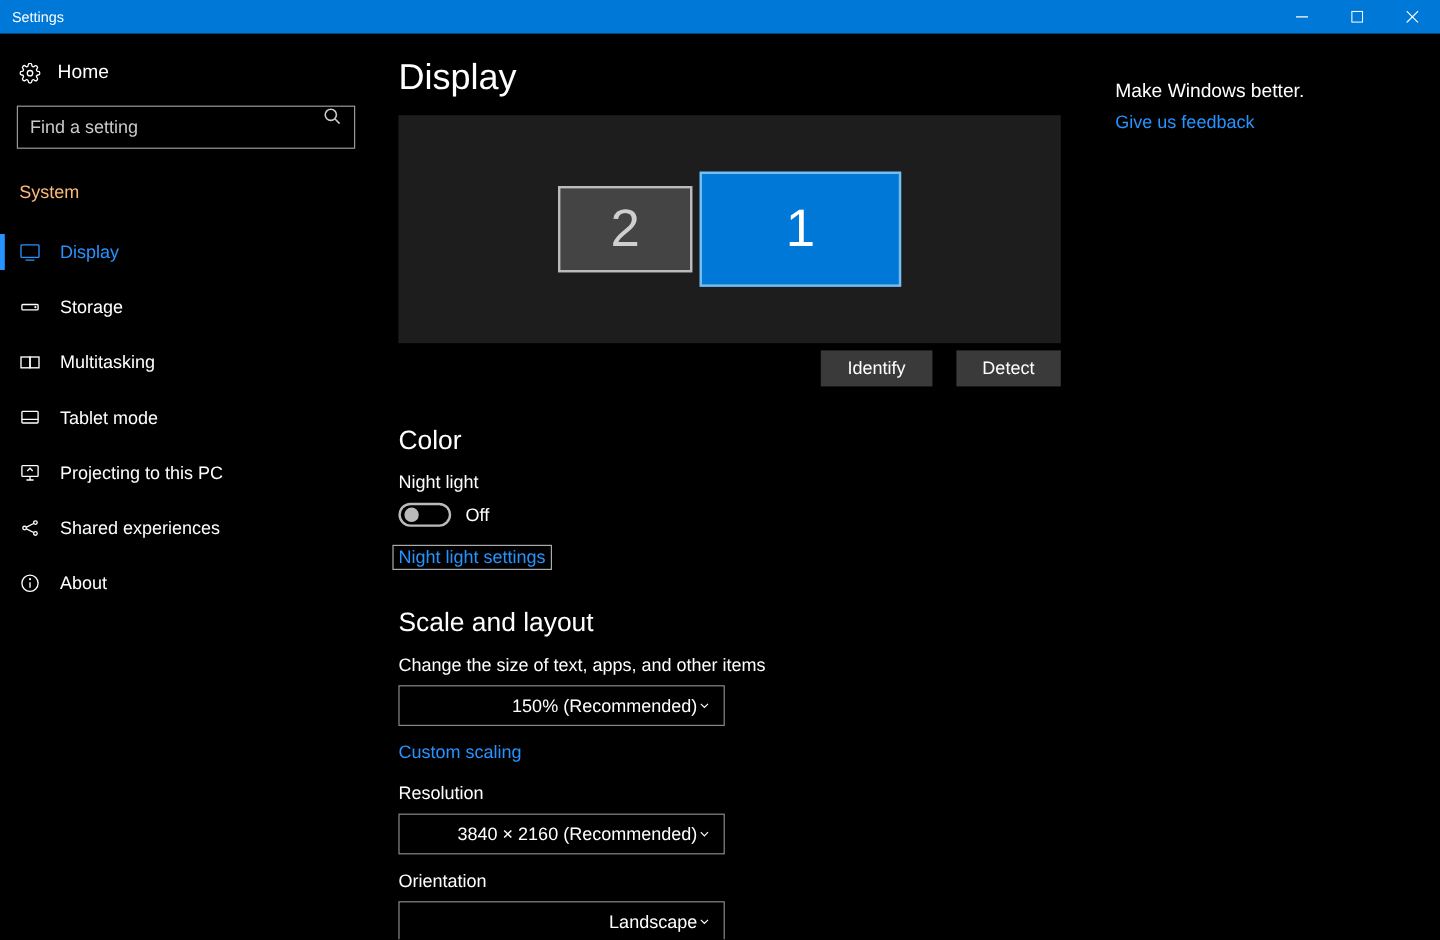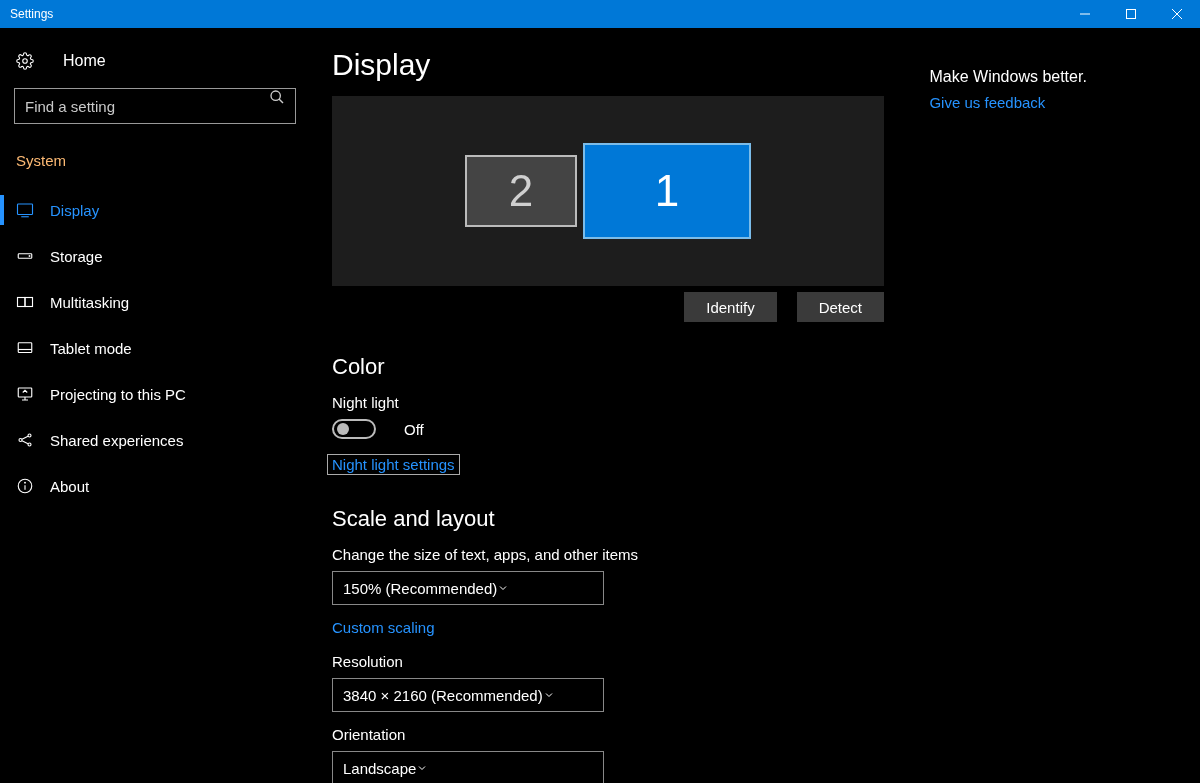--- a/index.html
+++ b/index.html
@@ -6,21 +6,21 @@
 html, body { width: 1200px; height: 783px; background: #000; color: #fff; overflow: hidden; }
 
 .titlebar { height: 28px; background: #0078d7; display: flex; align-items: center; padding-left: 10px; font-size: 12px; color: #fff; }
 .titlebar .spacer { flex: 1; }
 .titlebar .tbtn { width: 46px; height: 28px; display: flex; align-items: center; justify-content: center; cursor: default; }
 .titlebar .tbtn svg { stroke: #fff; }
 
 .body { display: flex; height: calc(783px - 28px); }
 
 .sidebar { width: 310px; padding: 24px 14px 0 14px; }
-.home-row { display: flex; align-items: flex-start; gap: 29px; margin-bottom: 18px; padding-left: 2px; cursor: default; }
+.home-row { display: flex; align-items: flex-start; gap: 14px; margin-bottom: 18px; padding-left: 2px; cursor: default; }
 .home-row .icon { width: 18px; height:18px; }
 .home-row .label { font-size: 16px; }
 
 .search { position: relative; border: 1px solid #999; height: 36px; display: flex; padding: 0 10px; margin-bottom: 28px; }
 .search input { background: transparent; border: none; outline: none; color: #fff; font-size: 15px; flex: 1; }
 .search input::placeholder { color: #c9c9c9; }
 .search .sicon { width: 16px; height: 16px; }
 
 .sidebar h2 { font-size: 15px; font-weight: 400; color: #fdba74; margin-bottom: 18px; padding-left: 2px; }
 
@@ -39,29 +39,29 @@
 .monitor { display:flex; align-items:center; justify-content:center; font-size: 44px; font-weight: 300; }
 .monitor.m2 { width:112px; height:72px; background:#444; border:2px solid #bbb; color:#d0d0d0; margin-right:2px; }
 .monitor.m1 { width:168px; height:96px; background:#0078d7; border:2px solid #7bbce9; color:#fff; }
 
 .btn-row { display:flex; justify-content:flex-end; gap:20px; margin-top:6px; width:552px; }
 .btn { background:#3a3a3a; color:#fff; border:none; height:30px; padding:0 22px; font-size:15px; cursor:default; }
 
 h2.sect { font-size: 22px; font-weight: 400; margin-top: 32px; margin-bottom: 14px; }
 .field-label { font-size: 15px; margin-bottom: 8px; }
 
-.toggle-row { display:flex; align-items:center; gap:28px; margin-bottom: 16px; }
+.toggle-row { display:flex; align-items:center; gap:12px; margin-bottom: 16px; }
 .toggle { width:44px; height:20px; border:2px solid #bbb; border-radius: 14px; position:relative; cursor:default; }
 .toggle .knob { position:absolute; left:3px; top:2px; width:12px; height:12px; border-radius:50%; background:#bbb; }
 .toggle-label { font-size: 15px; }
 
 .link { color:#2693ff; font-size:15px; display:inline-block; cursor:default; }
 .link.focused { outline:1px solid #aaa; padding:1px 4px; margin-left:-4px; }
 
-.dropdown { border:1px solid #888; height:34px; width:272px; display:flex; align-items:center; justify-content:flex-start; padding:0 10px; margin-top:2px; margin-bottom: 14px; cursor:default; font-size:15px; }
+.dropdown { border:1px solid #888; height:34px; width:272px; display:flex; align-items:center; justify-content:flex-end; padding:0 10px; margin-top:2px; margin-bottom: 14px; cursor:default; font-size:15px; }
 .dropdown .chev { width:12px; height:12px; }
 
 .aside .aside-title { font-size: 16px; margin-bottom: 8px; }
 .aside .aside-link { color:#2693ff; font-size: 15px; cursor:default; }
 
 svg { display:block; }
 </style>
 </head>
 <body>
 

